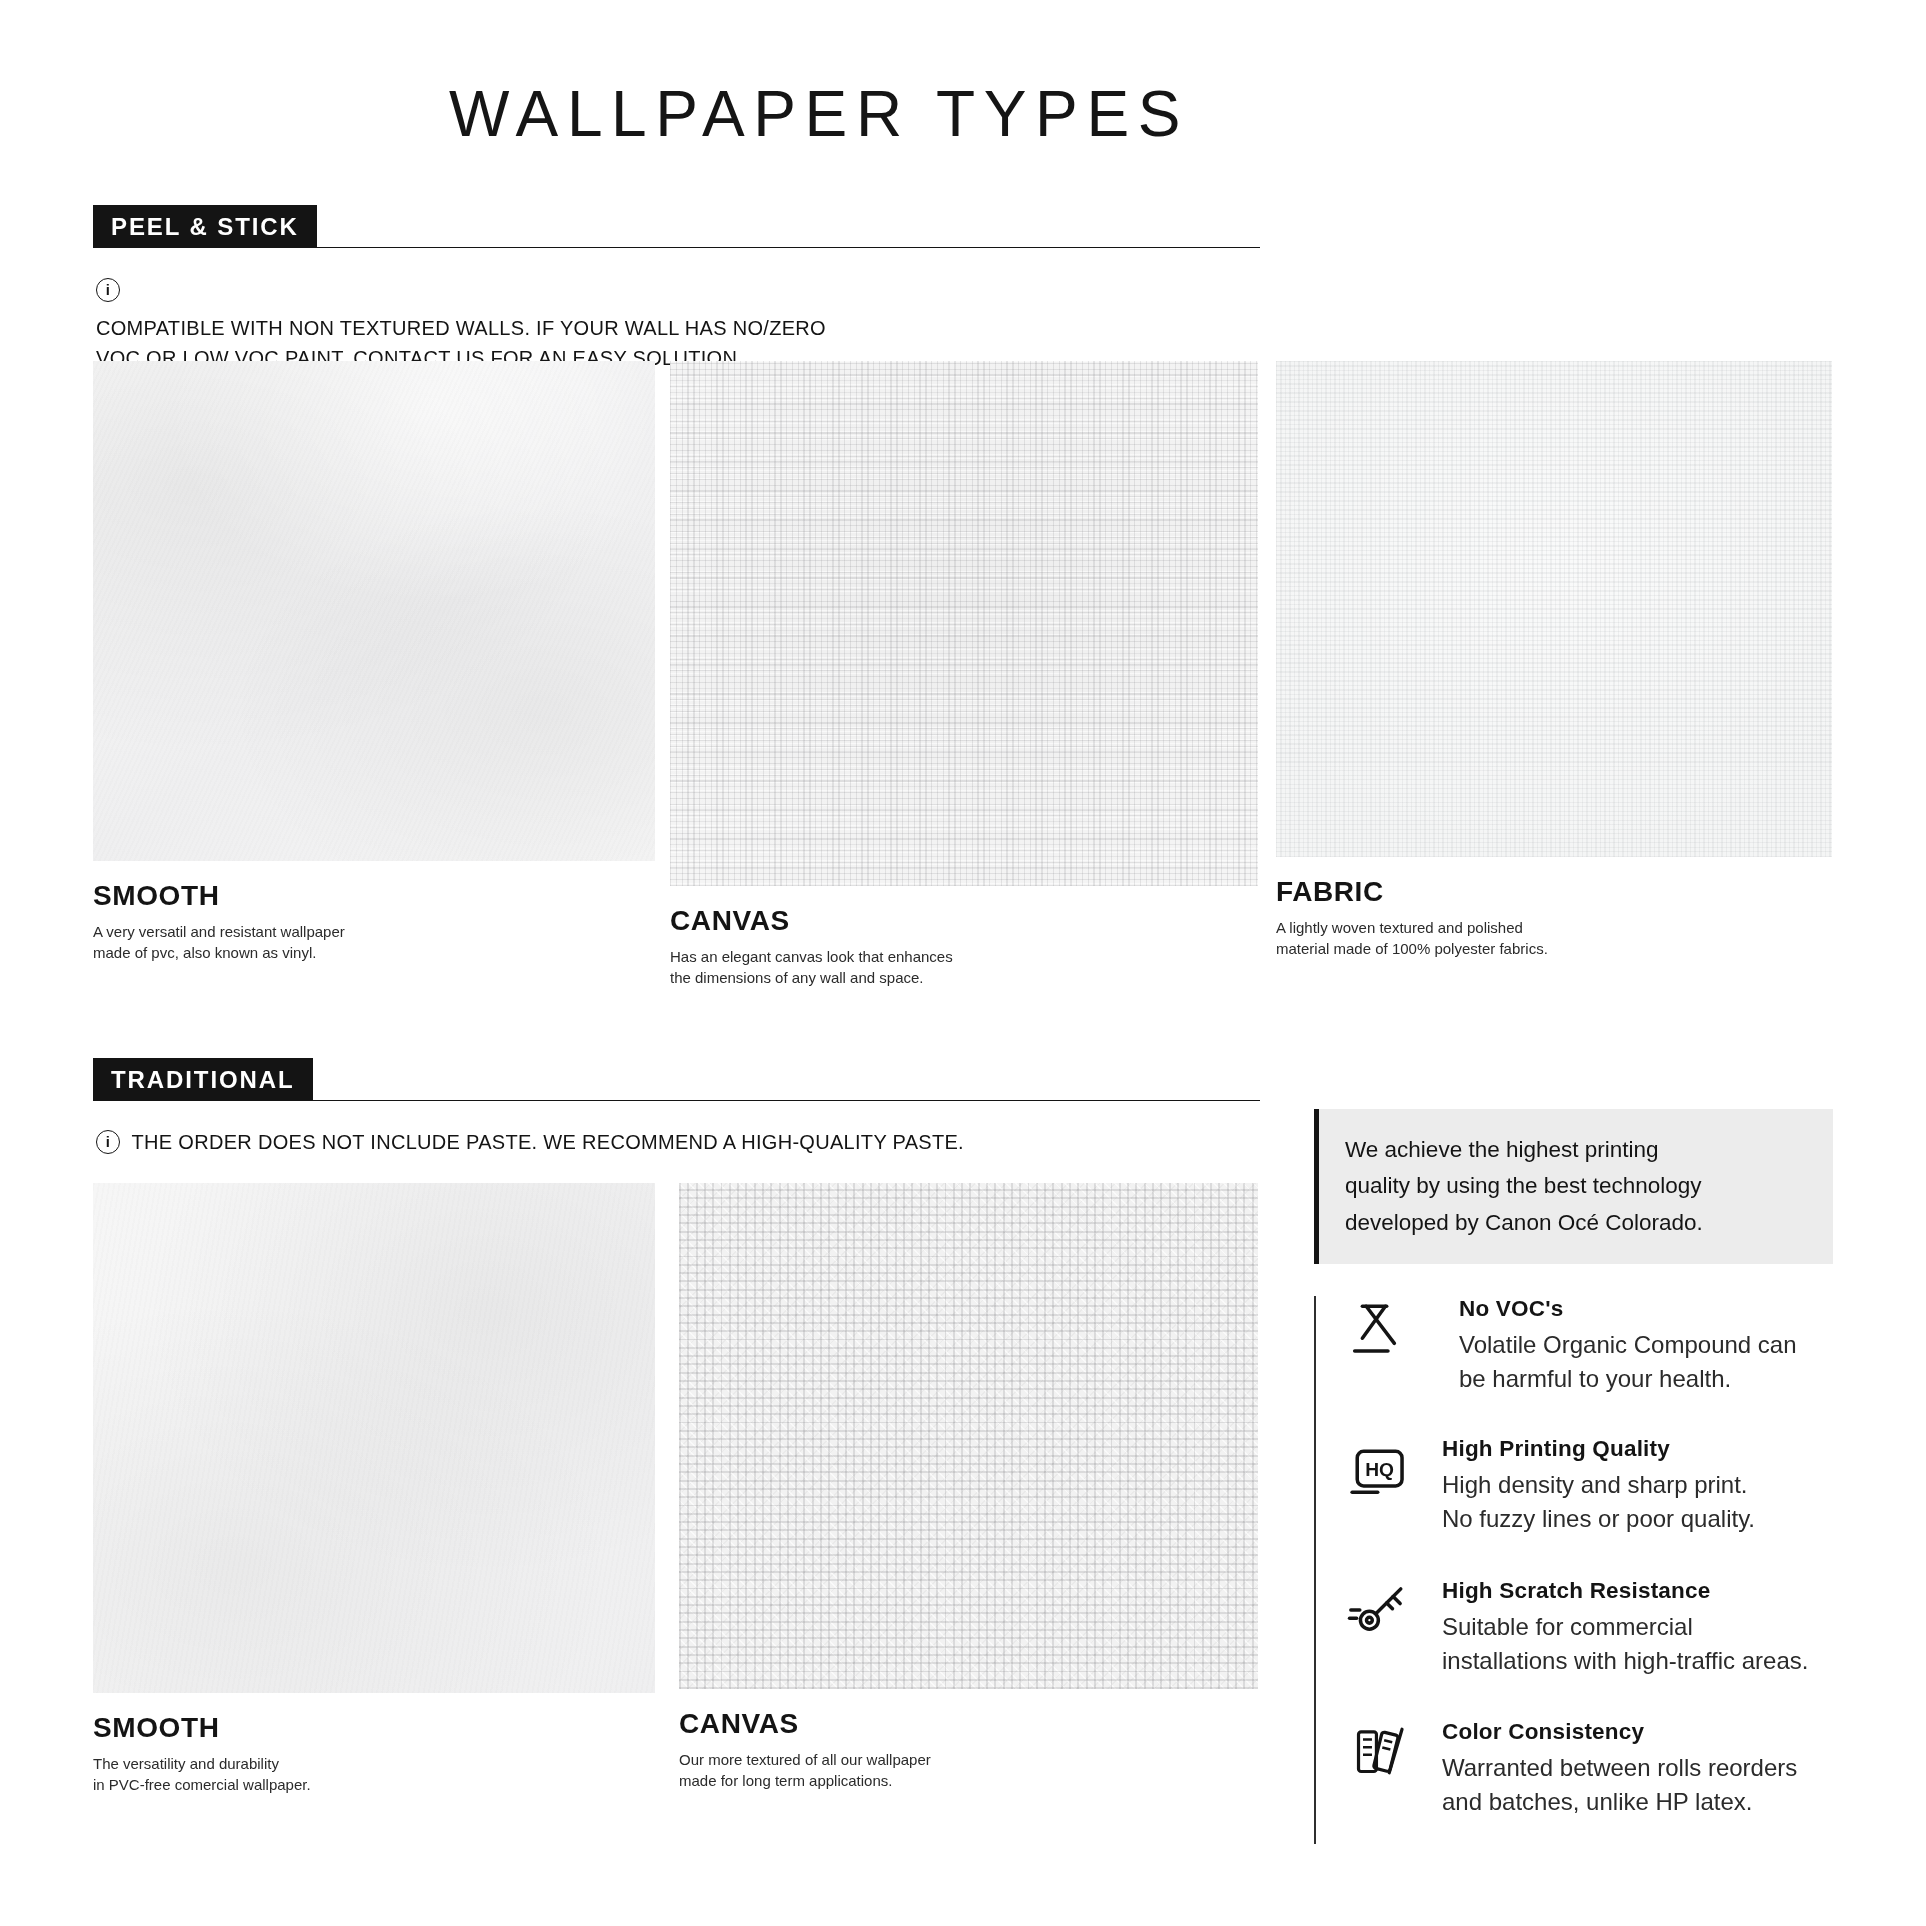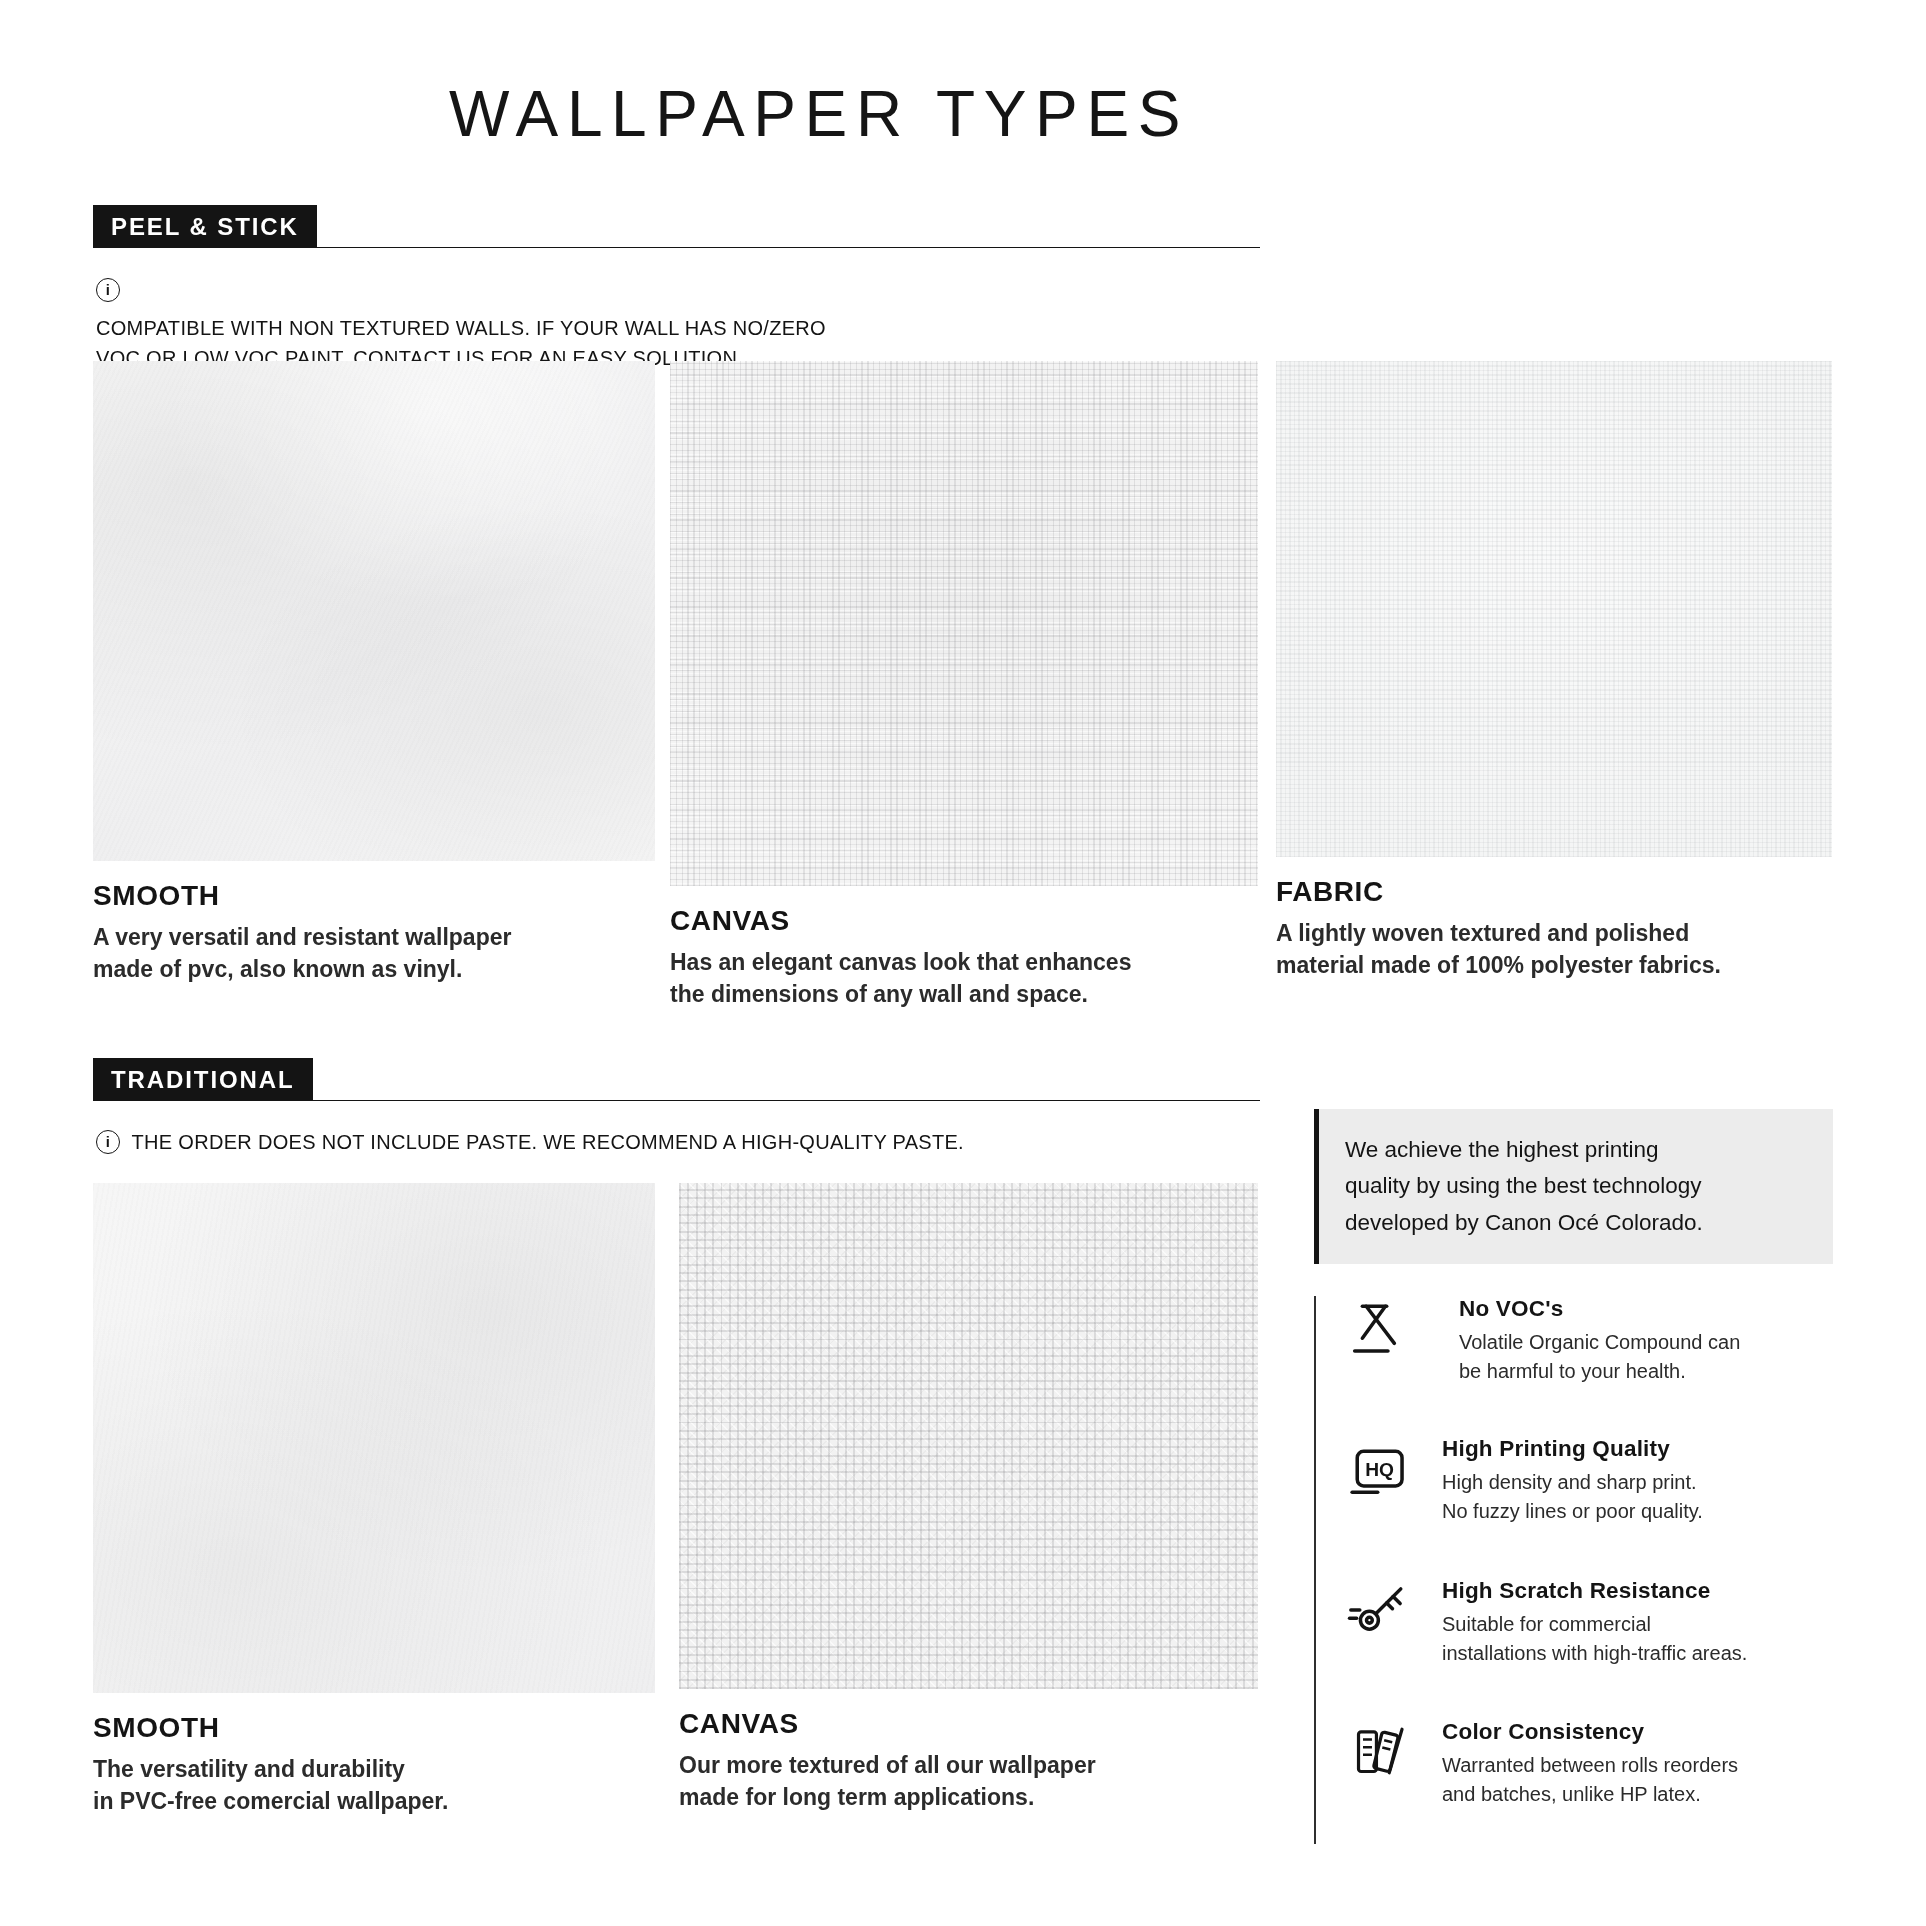--- a/index.html
+++ b/index.html
@@ -36,21 +36,21 @@
   .c1 { left:93px;  top:361px;  width:562px; }
   .c2 { left:670px; top:361px;  width:588px; }
   .c3 { left:1276px; top:361px;  width:556px; }
   .c4 { left:93px;  top:1183px; width:562px; }
   .c5 { left:679px; top:1183px; width:579px; }
   .c1 .swatch { height:500px; } .c2 .swatch { height:525px; } .c3 .swatch { height:496px; }
   .c4 .swatch { height:510px; } .c5 .swatch { height:506px; }
   .swatch { width:100%; }
 
   .swatch-name { margin-top:19px; font-size:28px; font-weight:700; letter-spacing:0.6px; color:#141414; }
-  .swatch-desc { margin-top:10.3px; font-size:23px; line-height:1.38; color:#2b2b2b;font-weight:bold; }
+  .swatch-desc { margin-top:10.3px; font-size:15px; line-height:1.38; color:#2b2b2b; }
 
   .tex-smooth {
     background:
       repeating-linear-gradient(115deg, rgba(0,0,0,0.012) 0 1.9px, rgba(0,0,0,0) 1.9px 4.5px),
       radial-gradient(706px 449px at 18% 25%, rgba(0,0,0,0.05), rgba(0,0,0,0) 60%),
       radial-gradient(578px 385px at 80% 70%, rgba(0,0,0,0.04), rgba(0,0,0,0) 55%),
       radial-gradient(449px 321px at 60% 10%, rgba(255,255,255,0.85), rgba(255,255,255,0) 60%),
       linear-gradient(145deg, #f7f7f7 0%, #efeff0 55%, #f5f5f5 100%);
   }
   .tex-canvas {
@@ -90,21 +90,21 @@
     padding:23px 26px; font-size:22.5px; line-height:1.62; color:#141414;
   }
 
   .features-line { position:absolute; left:1314px; top:1296px; width:1.9px; height:553px; background:#2f2f2f; }
 
   .feature { position:absolute; left:1347px; display:flex; gap:31px; width:501px; }
   .f1 { top:1296px;gap:48px; } .f2 { top:1436px; } .f3 { top:1578px; } .f4 { top:1719px; }
   .feature-icon { flex:0 0 64px; width:64px; height:64px; }
   .feature-icon svg { width:64px; height:64px; display:block; }
   .feature-title { font-size:22.5px; font-weight:700; color:#141414; letter-spacing:0.2px; }
-  .feature-desc { margin-top:6.4px; font-size:20px; line-height:1.42; color:#2b2b2b; }
+  .feature-desc { margin-top:6.4px; font-size:24px; line-height:1.42; color:#2b2b2b; }
 
   .bottom-rule { position:absolute; left:93px; top:1891px; width:1740px; height:1.9px; background:#3a3a3a; }
 </style>
 </head>
 <body>
 
 <div class="page">
 
   <h1 class="title">WALLPAPER TYPES</h1>
 

